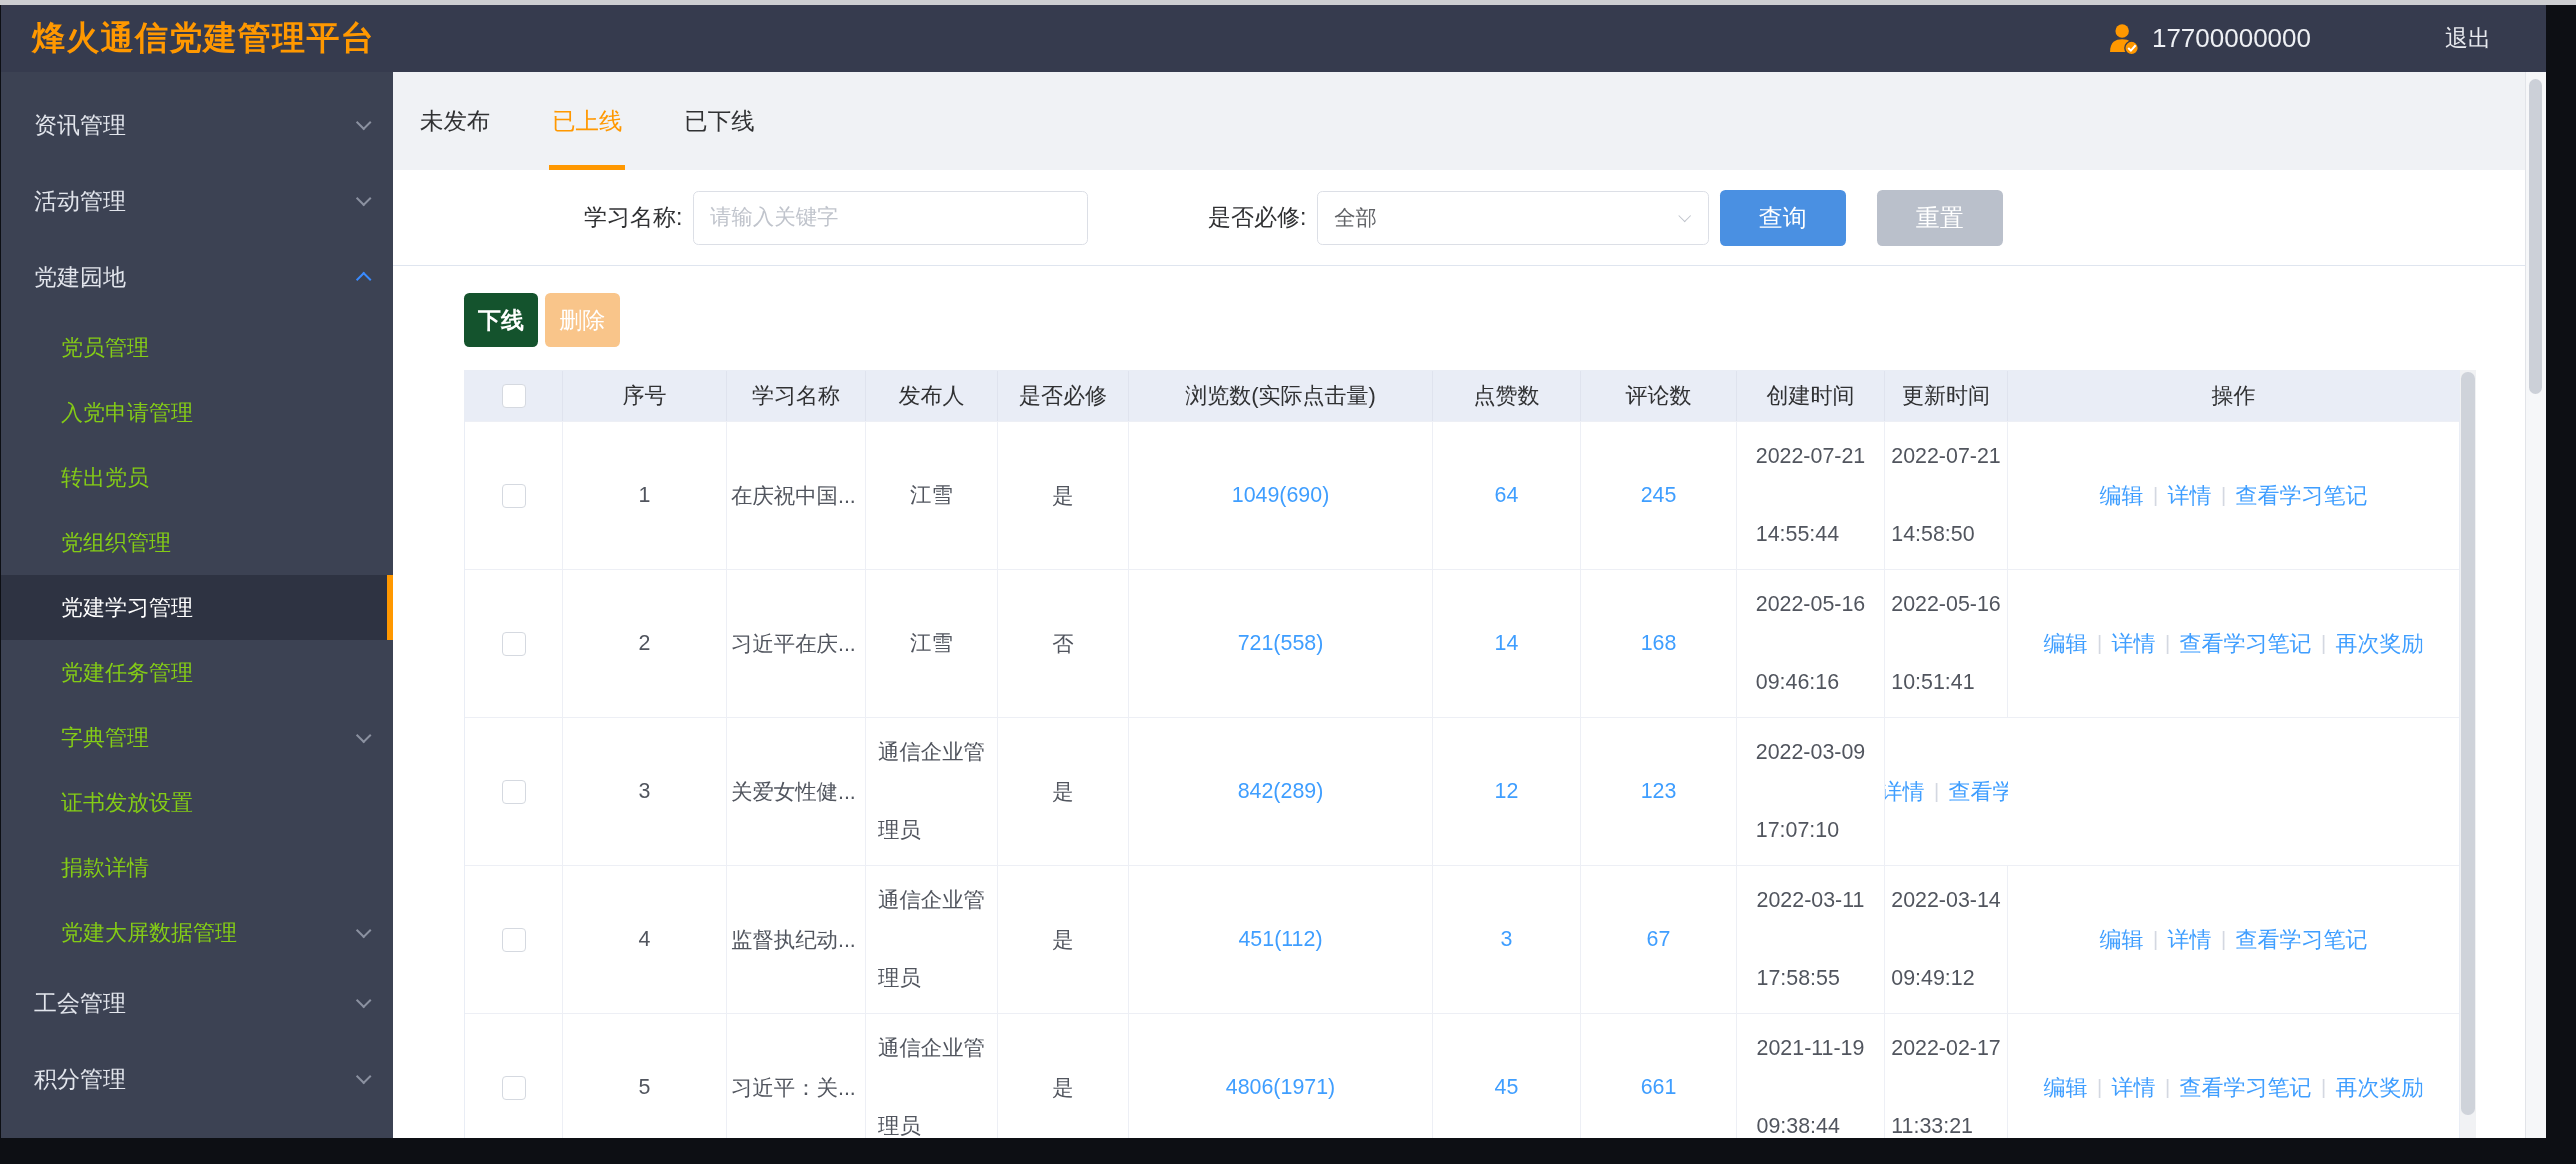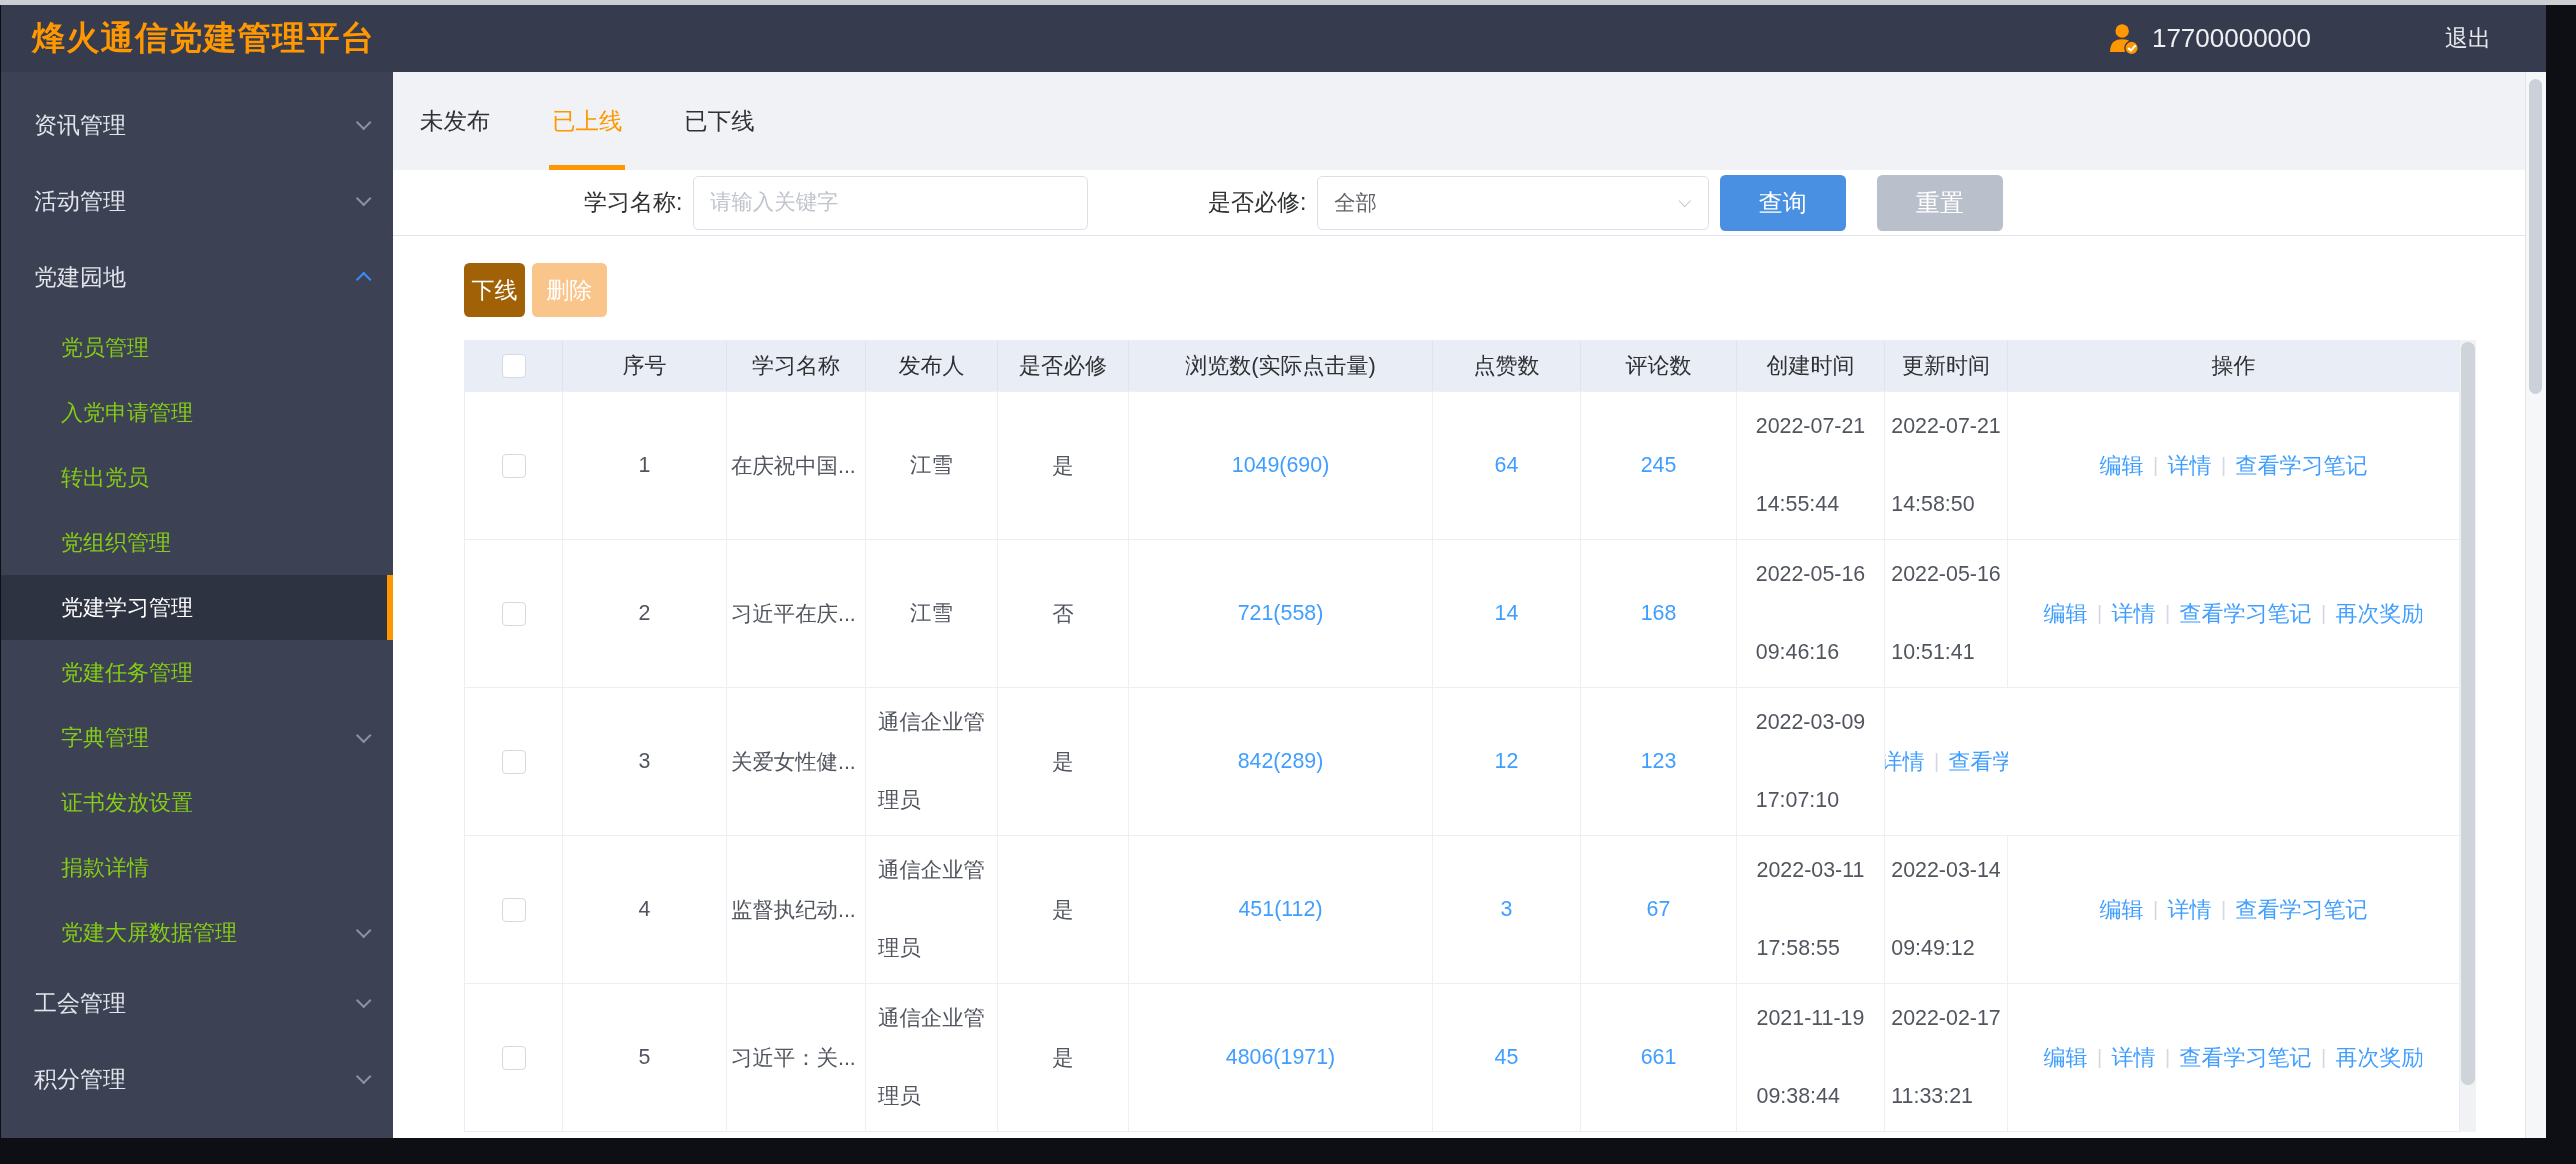--- a/index.html
+++ b/index.html
@@ -34,33 +34,33 @@
 
   
   .tabs { height:98px; display:flex; padding-left:27px; flex:none; }
   .tab { position:relative; display:flex; align-items:center; height:100%; margin-right:62px; font-size:23.4px; color:#303133; cursor:pointer; }
   .tab.active { color:#ff9800; }
   .tab.active::after { content:""; position:absolute; left:-2.7px; right:-2.7px; bottom:0; height:5.4px; background:#ff9800; }
 
   
   .panel { flex:1; background:#ffffff; min-height:0; }
 
-  .filter-row { height:66px; display:flex; align-items:center; padding-left:191px; border-bottom:1.3px solid #dfe5ef; }
+  .filter-row { height:96px; display:flex; align-items:center; padding-left:191px; border-bottom:1.3px solid #dfe5ef; }
   .f-label { font-size:23px; color:#303133; }
   .f-input { width:395px; height:54px; margin-left:10.7px; border:1.3px solid #dcdfe6; border-radius:5.4px; font-size:21.4px; color:#303133; padding:0 16px; outline:none; background:#fff; }
   .f-input::placeholder { color:#c0c4cc; }
   .f-label2 { margin-left:120px; }
   .f-select { position:relative; width:392px; height:54px; margin-left:10.7px; border:1.3px solid #dcdfe6; border-radius:5.4px; background:#fff; display:flex; align-items:center; padding:0 16px; font-size:21.4px; color:#606266; cursor:pointer; }
   .sel-chev { position:absolute; right:19px; top:50%; width:9.4px; height:9.4px; border-right:1.3px solid #c0c4cc; border-bottom:1.3px solid #c0c4cc; transform:translateY(-70%) rotate(45deg); }
   .btn { border:none; border-radius:5.4px; color:#fff; cursor:pointer; font-family:inherit; }
   .btn-search { width:126px; height:56px; margin-left:10.7px; background:#4a90e2; font-size:24px; }
   .btn-reset { width:126px; height:56px; margin-left:31px; background:#bac0cb; font-size:24px; }
 
   .bulk-row { padding:27px 0 0 71px; display:flex; }
-  .btn-offline { width:61px; height:54px; background:#a16207; font-size:23px; }
+  .btn-offline { width:74px; height:54px; background:#14532d; font-size:23px;font-weight:bold; }
   .btn-delete { width:75px; height:54px; margin-left:6.7px; background:#f9c58a; font-size:23px; }
 
   
   .table-wrap { position:relative; margin:23px 0 0 71px; width:2012px; }
   .grid { width:1996px; border:0.7px solid #e9edf5; }
   .t-row { display:grid; grid-template-columns:98px 164px 139px 132px 131px 304px 148px 156px 148px 123px 451px; }
   .t-head { height:50px; background:#e9edf6; }
   .t-body { height:148px; background:#fff; border-top:0.7px solid #edeff5; }
   .t-cell { display:flex; align-items:center; justify-content:center; font-size:21.4px; color:#51555e; border-right:0.7px solid #edeff5; overflow:hidden; }
   .t-head .t-cell { color:#303133; font-size:22px; border-right:0.7px solid #dfe3ee; }

